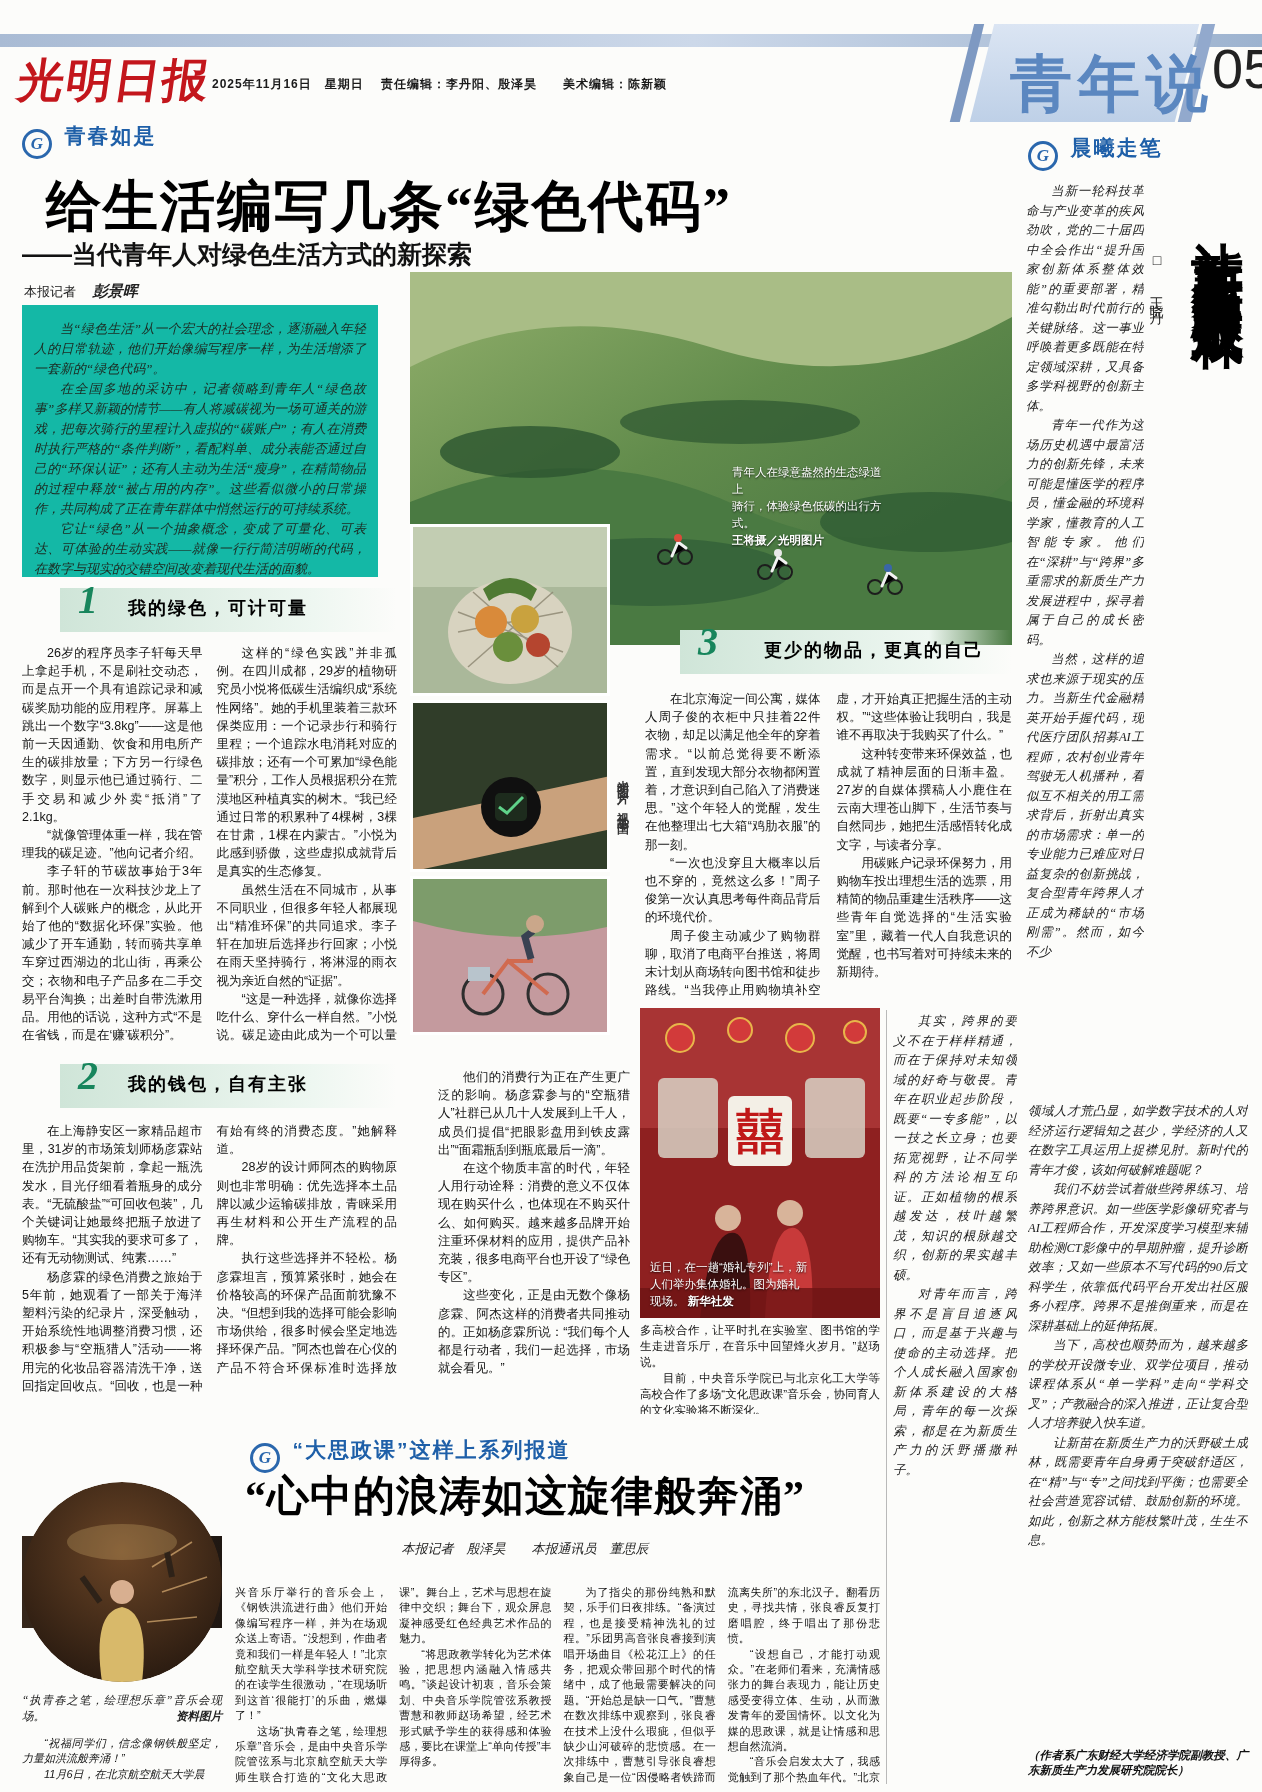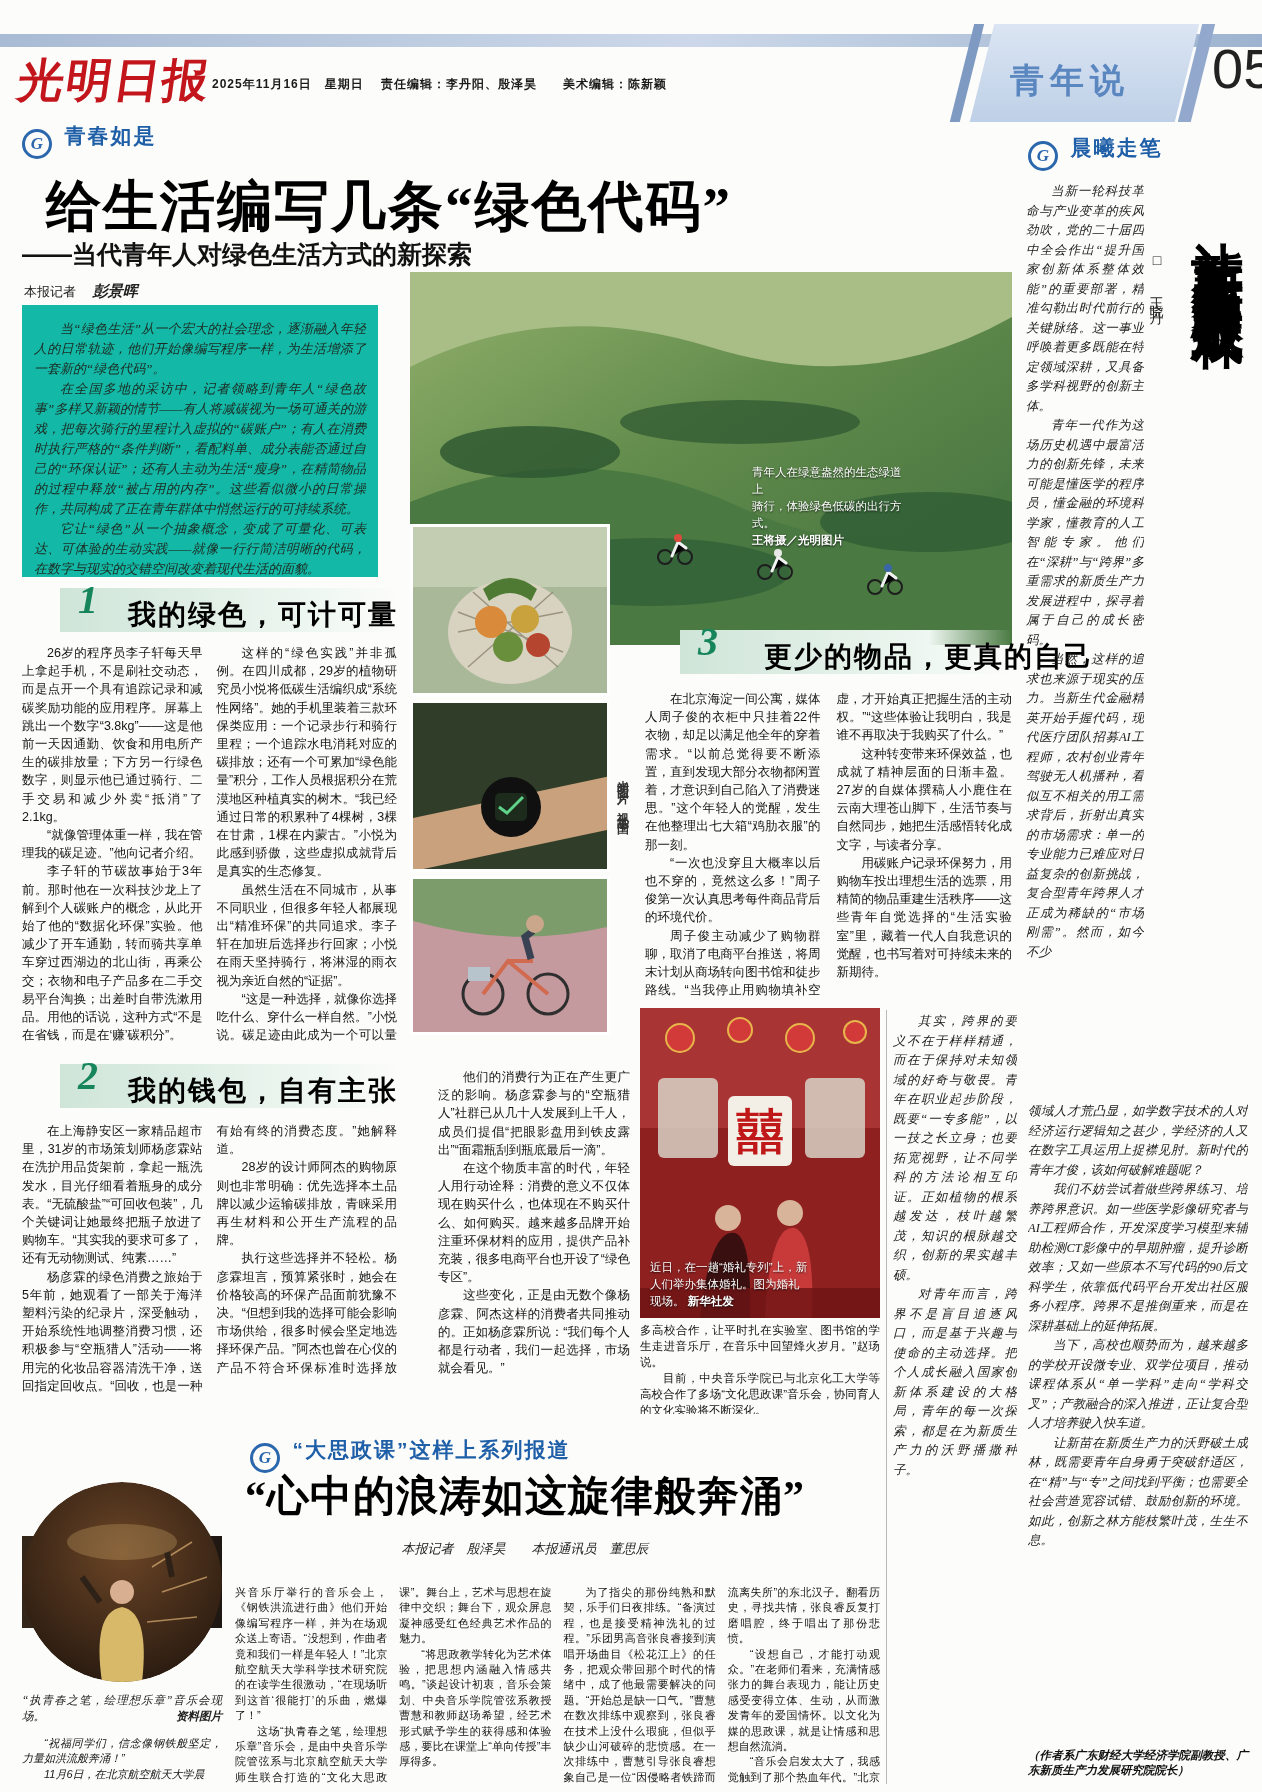--- a/index.html
+++ b/index.html
@@ -8,38 +8,38 @@
   .serif{font-family:"Liberation Serif","DejaVu Serif",serif;}
   .kai{font-family:"Liberation Serif","DejaVu Serif",serif;font-style:italic;}
   .abs{position:absolute;}
   
   #topband{left:0;top:34px;width:1262px;height:13px;background:linear-gradient(90deg,#a9bbd4,#ccd8e9 55%,#9db3cf);}
   #logo{left:18px;top:50px;font-size:46px;font-weight:900;color:#c3161c;transform:skewX(-8deg);letter-spacing:2px;}
   #dateline{left:212px;top:76px;font-size:12px;font-weight:bold;color:#1a1a1a;letter-spacing:1px;}
   .qn-big{left:982px;top:24px;width:205px;height:98px;background:linear-gradient(180deg,#dbe5f3,#bed0e7);transform:skewX(-14deg);}
   .qn-stripe1{left:1190px;top:24px;width:13px;height:98px;background:#92a9cd;transform:skewX(-14deg);}
   .qn-stripe2{left:962px;top:24px;width:10px;height:98px;background:#7e99c2;transform:skewX(-14deg);}
-  #qn-label{left:1010px;top:42px;font-size:34px;font-weight:900;color:#5b87c0;letter-spacing:6px;margin-top:16px;}
+  #qn-label{left:1010px;top:42px;font-size:62px;font-weight:900;color:#5b87c0;letter-spacing:6px;}
   #pageno{left:1212px;top:36px;font-size:56px;font-weight:300;color:#222;font-family:"Liberation Sans",sans-serif;}
   
   .gico{display:inline-block;width:24px;height:24px;border:3px solid #2a67ad;border-radius:50%;
         color:#2a67ad;font:italic 900 17px "Liberation Serif",serif;text-align:center;line-height:23px;vertical-align:-6px;}
   .tagtxt{font-size:21px;font-weight:900;color:#1e5fa8;letter-spacing:2px;margin-left:8px;}
   
   #headline{left:22px;top:170px;width:900px;font-size:55px;font-weight:900;letter-spacing:2px;color:#000;margin-left:24px;}
   #subhead{left:22px;top:238px;width:700px;font-size:25px;font-weight:700;color:#111;}
   #byline{left:24px;top:282px;font-size:13px;color:#222;}
   #byline b{font-size:15px;}
   #introbox{left:22px;top:305px;width:356px;height:272px;background:#14b8a6;padding:14px 12px;box-sizing:border-box;
             font-size:13px;line-height:20px;color:#1c2a22;overflow:hidden;}
   .flow p{margin:0;text-indent:2em;text-align:justify;}
   .nofirst p:first-child{text-indent:0;}
   .band{background:linear-gradient(90deg,#cfe5d8,#eef7f1 75%,rgba(255,255,255,0));height:44px;}
   .secnum{font-family:"Liberation Serif",serif;font-style:italic;font-weight:900;font-size:40px;color:#17855c;}
-  .sectitle{font-size:28px;font-weight:900;color:#000;letter-spacing:2px;}
+  .sectitle{font-size:18px;font-weight:900;color:#000;letter-spacing:2px;}
   .bodycols{font-size:12.5px;line-height:18.2px;color:#141414;overflow:hidden;}
   
   .ph{overflow:hidden;}
   .inset{border:3px solid #fff;box-sizing:border-box;}
   .wcap{position:absolute;color:#fff;font-size:11.5px;line-height:17px;text-shadow:0 1px 2px rgba(0,0,0,.8);}
   .vtext{writing-mode:vertical-rl;letter-spacing:4px;}
   
   #hl-vert{left:1182px;top:200px;height:905px;font-size:52px;font-weight:900;writing-mode:vertical-rl;
            letter-spacing:5px;color:#000;}
   #author-vert{left:1148px;top:252px;writing-mode:vertical-rl;font-size:14px;letter-spacing:7px;color:#222;}
@@ -111,21 +111,21 @@
       </g>
       <g stroke="#f2f2f2" stroke-width="3" stroke-linecap="round">
         <path d="M262,284 L268,270 L276,276"></path>
           <path d="M362,299 L368,285 L376,291"></path>
           <path d="M472,314 L478,300 L486,306"></path>
       </g>
       <circle cx="268" cy="266" r="4" fill="#d84b3a"></circle>
         <circle cx="368" cy="281" r="4" fill="#e8e8e8"></circle>
         <circle cx="478" cy="296" r="4" fill="#3a66a8"></circle>
     </svg>
-    <div class="wcap" style="left:342px;top:192px;width:150px;text-align:left;">
+    <div class="wcap" style="left:322px;top:192px;width:150px;text-align:left;">
       <div>青年人在绿意盎然的生态绿道上</div>
       <div>骑行，体验绿色低碳的出行方式。</div>
       <div style="font-weight:bold">王将摄／光明图片</div>
     </div>
   </div>
 
   <div class="abs ph inset" style="left:410px;top:524px;width:200px;height:172px;">
     <svg width="194" height="166" viewBox="0 0 194 166" preserveAspectRatio="none">
       <rect width="194" height="166" fill="#aab89a"></rect>
       <rect width="194" height="60" fill="#c2cdb2"></rect>

